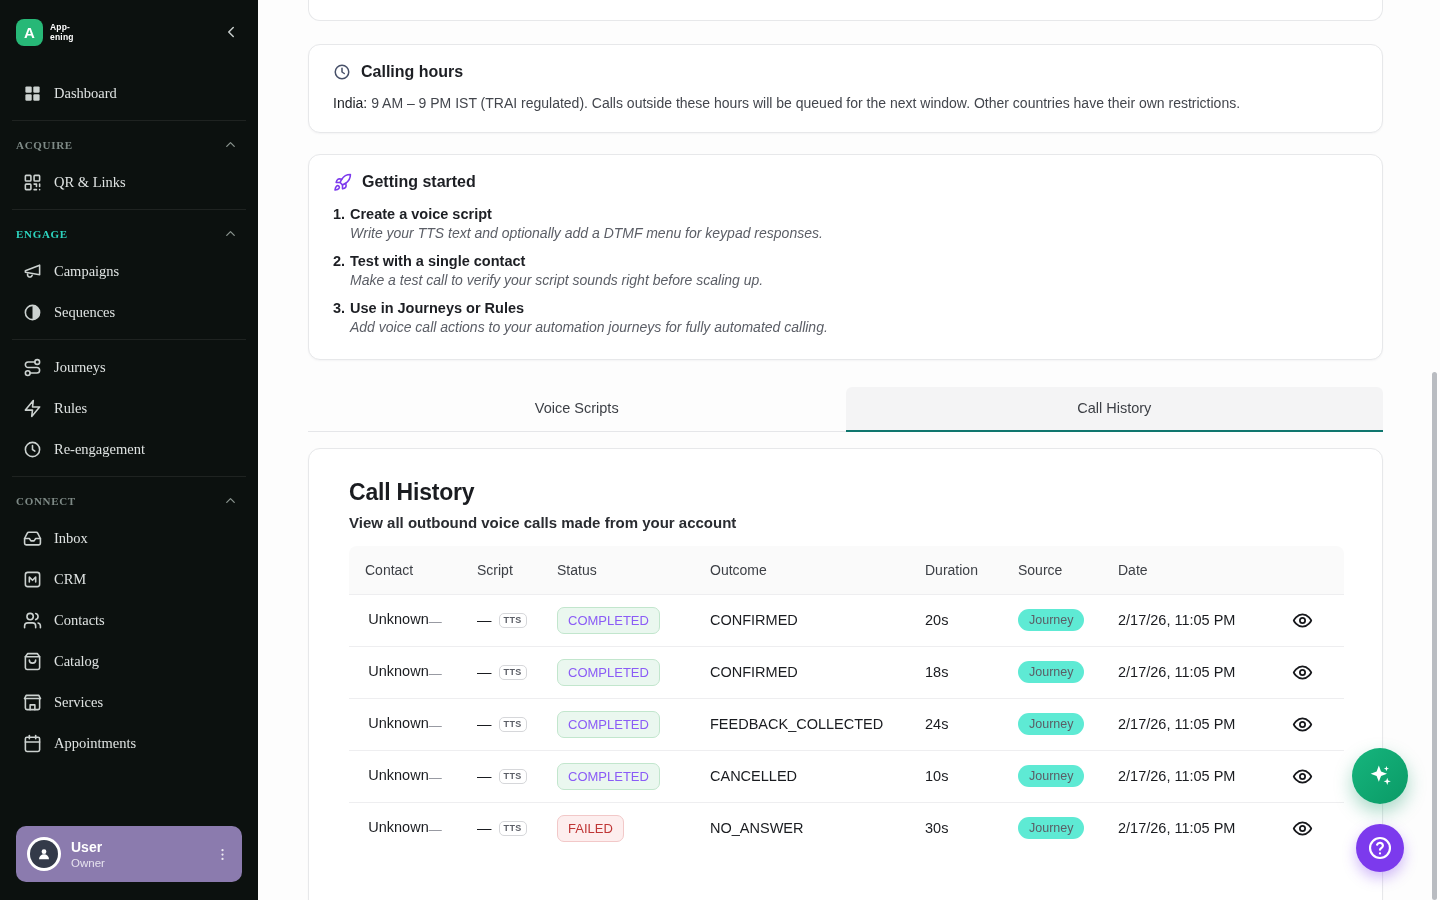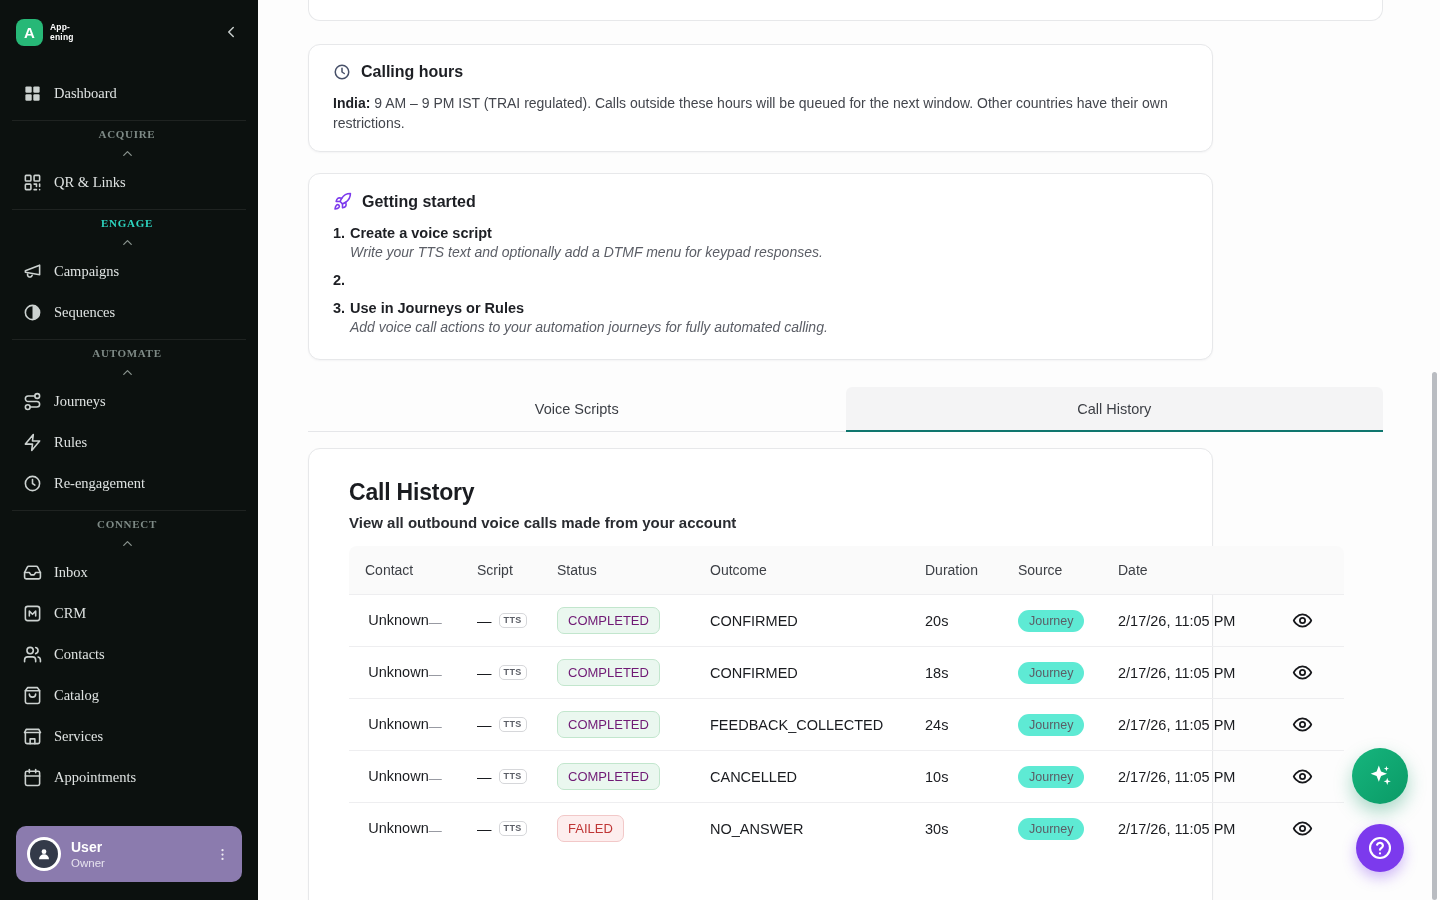--- a/index.html
+++ b/index.html
@@ -18,49 +18,49 @@
   .logo-badge { width:27px; height:27px; border-radius:8px; background:#27b877; color:#fff; display:flex; align-items:center; justify-content:center; font-weight:800; font-size:15px; }
   .logo-text { color:#fff; font-size:8.5px; font-weight:700; line-height:1.2; letter-spacing:.2px; }
   .collapse-btn { color:#c7cdcb; width:26px; height:26px; display:flex; align-items:center; justify-content:center; cursor:pointer; border-radius:6px; }
 
   .nav { flex:1; padding:8px 12px 0; overflow:hidden;font-family:Liberation Serif, serif; }
   .nav-item { height:40px; display:flex; align-items:center; gap:12px; padding:0 10px; border-radius:8px; color:#dfe3e2; font-size:14.5px; cursor:pointer; margin:1px 0; }
   .nav-item .nicon { width:20px; height:20px; display:flex; align-items:center; justify-content:center; color:#ccd2d0; }
   .nav-item.active { background:#d3f1ec; color:#0d9488; font-weight:600; }
   .nav-item.active .nicon { color:#0d9488; }
   .nav-sep { height:1px; background:rgba(255,255,255,.08); margin:7px 0; }
-  .section-head { height:33px; display:flex; align-items:center; justify-content:space-between; padding:0 8px 0 4px; cursor:pointer;flex-direction:column; }
+  .section-head { height:33px; display:flex; align-items:center; justify-content:space-between; padding:0 8px 0 4px; cursor:pointer; }
   .section-label { font-size:11px; font-weight:700; letter-spacing:.7px; color:#7e8a86; }
   .section-label.teal { color:#2dd4bf; }
   .section-chev { color:#8a948f; display:flex; }
 
   .user-card { margin:12px 16px 18px; background:#8b7bae; border-radius:10px; height:56px; min-height:56px; display:flex; align-items:center; gap:10px; padding:0 8px 0 11px; cursor:pointer; }
   .avatar { width:34px; height:34px; border-radius:50%; background:#fff; display:flex; align-items:center; justify-content:center; }
   .avatar-inner { width:28px; height:28px; border-radius:50%; background:#333a49; display:flex; align-items:center; justify-content:center; color:#fff; }
   .user-meta { flex:1; }
   .user-name { color:#fff; font-size:14px; font-weight:700; }
   .user-role { color:rgba(255,255,255,.78); font-size:11.5px; margin-top:2px; }
   .dots-btn { color:rgba(255,255,255,.85); padding:4px; cursor:pointer; }
 
   
   .main { flex:1; display:flex; flex-direction:column; height:900px; }
   .topbar { height:64px; min-height:64px; background:#fff; border-bottom:1px solid #e9eaec; display:flex; align-items:center; padding:0 44px 0 26px; }
   .topbar-title { font-size:18px; font-weight:700; color:#17181c; }
   .topbar-icons { margin-left:auto; display:flex; align-items:center; gap:28px; }
   .icon-btn { display:flex; cursor:pointer; color:#17181c; }
 
   .content { flex:1; background:#fdfdfd; position:relative; overflow:hidden; padding-left:50px; }
-  .card { width:905px; background:#fff; border:1px solid #e7e8ea; border-radius:12px; box-shadow:0 1px 2px rgba(16,24,40,.04); }
+  .card { width:1075px; background:#fff; border:1px solid #e7e8ea; border-radius:12px; box-shadow:0 1px 2px rgba(16,24,40,.04); }
   .partial-card { width:1075px; height:21px; background:#fff; border:1px solid #e7e8ea; border-top:none; border-radius:0 0 12px 12px; }
 
   .ch-card { margin-top:23px; padding:18px 24px; }
   .card-title-row { display:flex; align-items:center; gap:10px; }
   .card-title { font-size:16px; font-weight:600; color:#1d1f24; }
   .ch-body { margin-top:13px; font-size:14px; color:#43464d; line-height:1.4; }
-  .ch-body b { color:#1d1f24; font-weight:700;margin-top:16px; }
+  .ch-body b { color:#1d1f24; font-weight:400;margin-top:16px; }
 
   .gs-card { margin-top:21px; padding:18px 24px 12px; }
   .gs-list { margin-top:14px; }
   .gs-step { display:flex; margin-bottom:12px; }
   .gs-num { font-weight:700; font-size:14.5px; color:#1d1f24; min-width:17px; }
   .gs-title { font-weight:700; font-size:14.5px; color:#1d1f24; }
   .gs-desc { margin-top:3px; font-size:14px; color:#5b5e66;font-style:italic; }
 
   .tabs { width:1075px; margin-top:27px; display:flex; border-bottom:1px solid #e5e6e9; }
   .tab { flex:1; height:45px; display:flex; align-items:center; justify-content:center; font-size:14.5px; font-weight:500; color:#3c3f45; cursor:pointer; border-bottom:2px solid transparent; margin-bottom:-1px; }
@@ -74,21 +74,21 @@
   .grid-row { display:grid; grid-template-columns:112px 80px 153px 215px 93px 100px 159px 83px; align-items:center; }
   .thead { background:#fafafa; border-radius:8px 8px 0 0; height:48px; }
   .th { font-size:14px; font-weight:500; color:#3c3f45; padding:0 16px; }
   .trow { border-top:1px solid #eeeef0; height:52px; }
   .td { padding:0 16px; font-size:14.5px; color:#1a1c20; }
   .td-contact { display:flex; justify-content:center; }
   .c-sub { font-size:13px; color:#8b8e96; margin-top:3px; }
   .td-script { display:flex; align-items:center; gap:7px; }
   .tag { font-size:9px; font-weight:700; letter-spacing:.4px; color:#5b5e66; border:1px solid #d6d7da; border-radius:5px; padding:2px 4px; line-height:1; }
   .badge { display:inline-block; font-size:13px; font-weight:500; padding:5px 10px; border-radius:7px; border:1px solid; }
-  .badge.ok { background:#eaf7ef; border-color:#c2e6cd; color:#701a75; }
+  .badge.ok { background:#eaf7ef; border-color:#c2e6cd; color:#8b5cf6; }
   .badge.fail { background:#fdeeee; border-color:#f2c8c8; color:#bf3636; }
   .pill { display:inline-block; font-size:12.5px; color:#5b5e66; background:#5eead4; border-radius:999px; padding:4px 11px; }
   .eye-btn { background:none; border:none; cursor:pointer; color:#17181c; display:flex; margin:0 auto; padding:4px; }
 
   
   .fab-green { position:absolute; left:1352px; top:748px; width:56px; height:56px; border-radius:50%; background:linear-gradient(135deg,#16b57d,#0a9a66); display:flex; align-items:center; justify-content:center; box-shadow:0 8px 18px rgba(13,148,100,.35); cursor:pointer; z-index:6; }
   .fab-purple { position:absolute; left:1356px; top:824px; width:48px; height:48px; border-radius:50%; background:#7c3aed; display:flex; align-items:center; justify-content:center; box-shadow:0 6px 14px rgba(124,58,237,.35); cursor:pointer; z-index:6; }
   .scroll-thumb { position:absolute; right:3px; top:372px; width:5px; height:528px; background:#b9bcc1; border-radius:3px; z-index:7; cursor:pointer; }
 </style>
 </head>
@@ -174,28 +174,20 @@
         <svg width="19" height="19" viewBox="0 0 24 24" fill="none" stroke="currentColor" stroke-width="2">
             <circle cx="12" cy="12" r="9"></circle>
             <path d="M12 3a9 9 0 0 1 0 18z" fill="currentColor" stroke="none"></path>
           </svg>
       </span>
       <span>Sequences</span>
     </div>
 
     <div class="nav-sep"></div>
 
-    <div class="section-head">
-      <span class="section-label">AUTOMATE</span>
-      <span class="section-chev">
-        <svg width="15" height="15" viewBox="0 0 24 24" fill="none" stroke="currentColor" stroke-width="2" stroke-linecap="round" stroke-linejoin="round">
-            <polyline points="18 15 12 9 6 15"></polyline>
-          </svg>
-      </span>
-    </div>
     <div class="nav-item">
       <span class="nicon">
         <svg width="19" height="19" viewBox="0 0 24 24" fill="none" stroke="currentColor" stroke-width="2" stroke-linecap="round" stroke-linejoin="round">
             <circle cx="6" cy="19" r="3"></circle>
             <path d="M9 19h8.5a3.5 3.5 0 0 0 0-7h-11a3.5 3.5 0 0 1 0-7H15"></path>
             <circle cx="18" cy="5" r="3"></circle>
           </svg>
       </span>
       <span>Journeys</span>
     </div>
@@ -348,20 +340,24 @@
       <div class="gs-list">
         <div class="gs-step">
           <div class="gs-num">1.</div>
           <div>
             <div class="gs-title">Create a voice script</div>
             <div class="gs-desc">Write your TTS text and optionally add a DTMF menu for keypad responses.</div>
           </div>
         </div>
         <div class="gs-step">
           <div class="gs-num">2.</div>
+          <div>
+            <div class="gs-title">Test with a single contact</div>
+            <div class="gs-desc">Make a test call to verify your script sounds right before scaling up.</div>
+          </div>
         </div>
         <div class="gs-step">
           <div class="gs-num">3.</div>
           <div>
             <div class="gs-title">Use in Journeys or Rules</div>
             <div class="gs-desc">Add voice call actions to your automation journeys for fully automated calling.</div>
           </div>
         </div>
       </div>
     </section>

